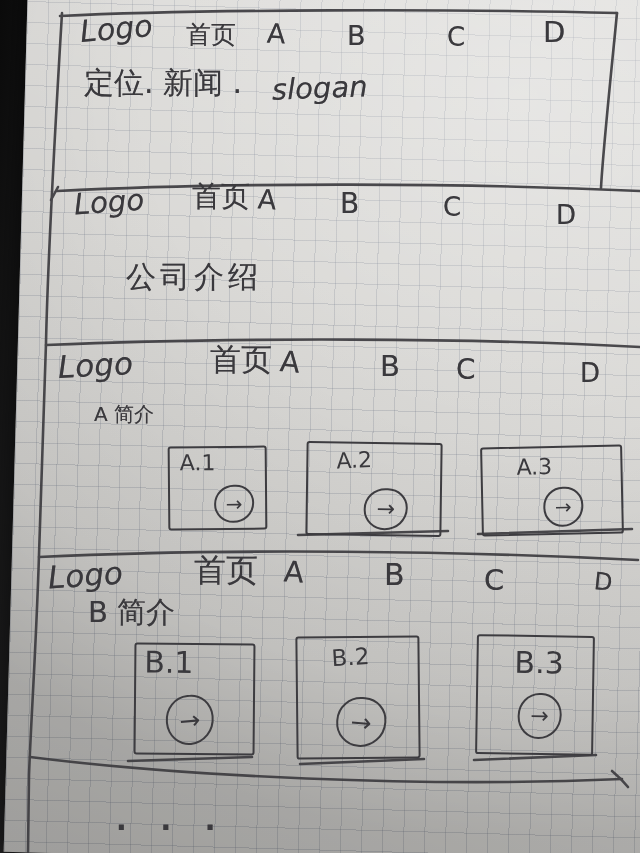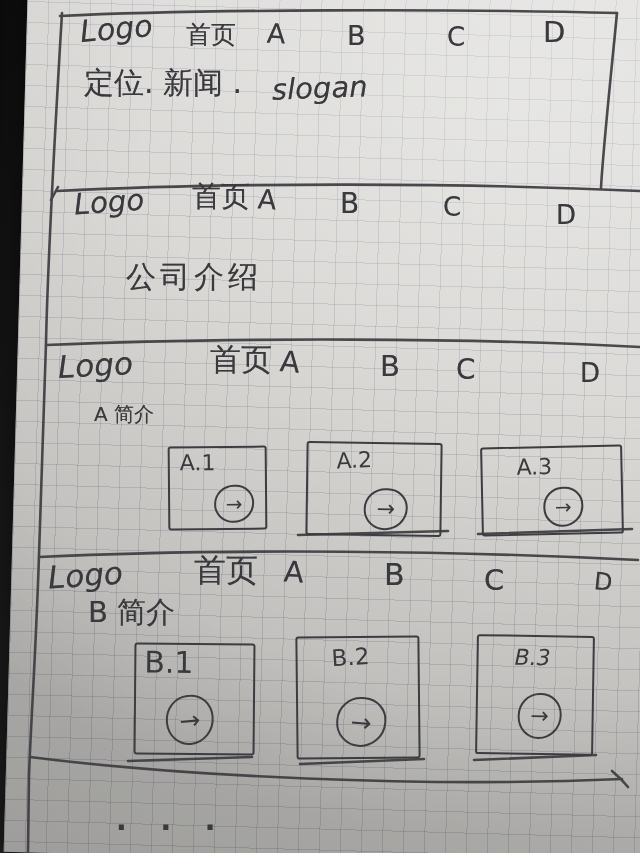--- a/index.html
+++ b/index.html
@@ -133,21 +133,21 @@
           <span class="arrow-glyph" style="font-size:25px;">→</span>
         </span>
       </div>
       <div class="card" style="left:296px;top:636px;width:120px;height:119px;transform:rotate(-0.6deg);">
         <span class="card-label" style="left:34px;top:6px;font-size:23px;transform:rotate(-3deg);">B.2</span>
         <span class="arrow-circle" style="left:38px;bottom:10px;width:46px;height:46px;transform:rotate(5deg);">
           <span class="arrow-glyph" style="font-size:25px;">→</span>
         </span>
       </div>
       <div class="card" style="left:476px;top:635px;width:114px;height:116px;transform:rotate(0.9deg);">
-        <span class="card-label" style="left:36px;top:8px;font-size:22px;font-style:italic;">B.3</span>
+        <span class="card-label" style="left:36px;top:8px;font-size:30px;">B.3</span>
         <span class="arrow-circle" style="left:40px;bottom:14px;width:40px;height:42px;">
           <span class="arrow-glyph" style="font-size:22px;">→</span>
         </span>
       </div>
     </div>
 
     <span class="ink dots" style="left:116px;top:814px;font-size:28px;">· · ·</span>
 
   </div>
 </div>

